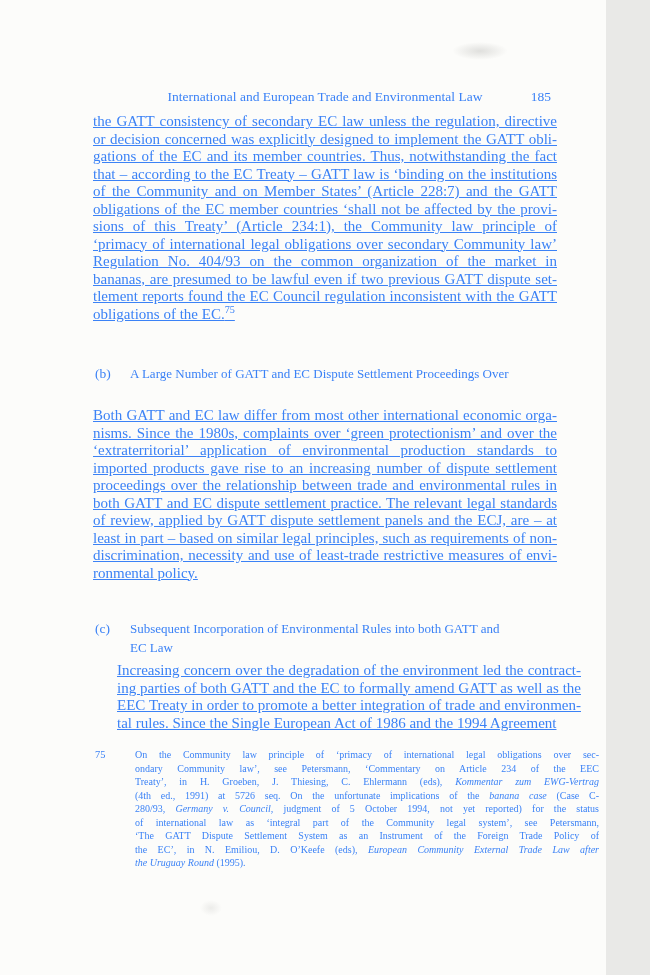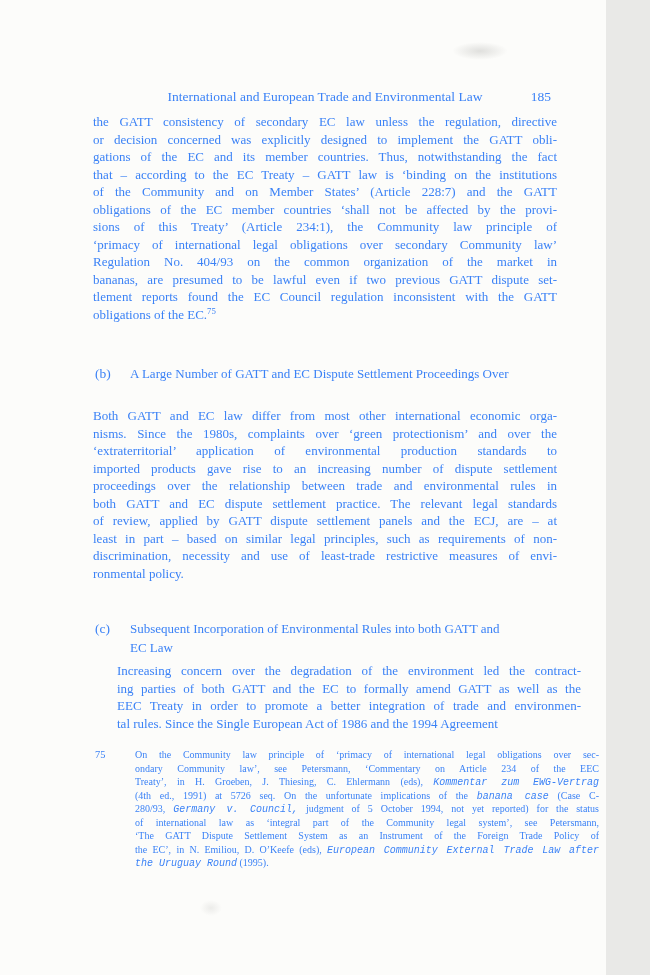--- a/index.html
+++ b/index.html
@@ -36,21 +36,21 @@
   .header .pagenum{position:absolute;right:6px;top:0;}
   .content{
     position:absolute;left:93px;top:0;width:464px;height:975px;
   }
   .block{position:absolute;left:0;width:464px;}
   .block .line{
     overflow:hidden;
     white-space:normal;
   }
   .para .line{
-    font-size:13px;line-height:17.5px;height:17.5px;
+    font-size:15px;line-height:17.5px;height:17.5px;text-decoration:underline;
   }
   .line.just{
     text-align:justify;
     text-align-last:justify;
     -moz-text-align-last:justify;
   }
   .heading{padding-left:37px;}
   .heading .line{
     font-size:13px;line-height:18.5px;height:18.5px;
   }
@@ -60,21 +60,21 @@
   }
   .footnote{padding-left:42px;}
   .footnote .line{
     font-size:10px;line-height:13.5px;height:13.5px;
   }
   .footnote .marker{
     position:absolute;left:2px;top:0;
     font-size:10.4px;line-height:13.5px;
   }
   sup{font-size:0.68em;vertical-align:super;line-height:0;}
-  i{font-style:italic;font-family:Liberation Mono, monospace;}
+  i{font-style:italic;}
 </style>
 </head>
 <body>
 
 <div class="page">
   <div class="smudge s1"></div>
   <div class="smudge s2"></div>
 
   <div class="header">
     <span class="title">International and European Trade and Environmental Law</span>

